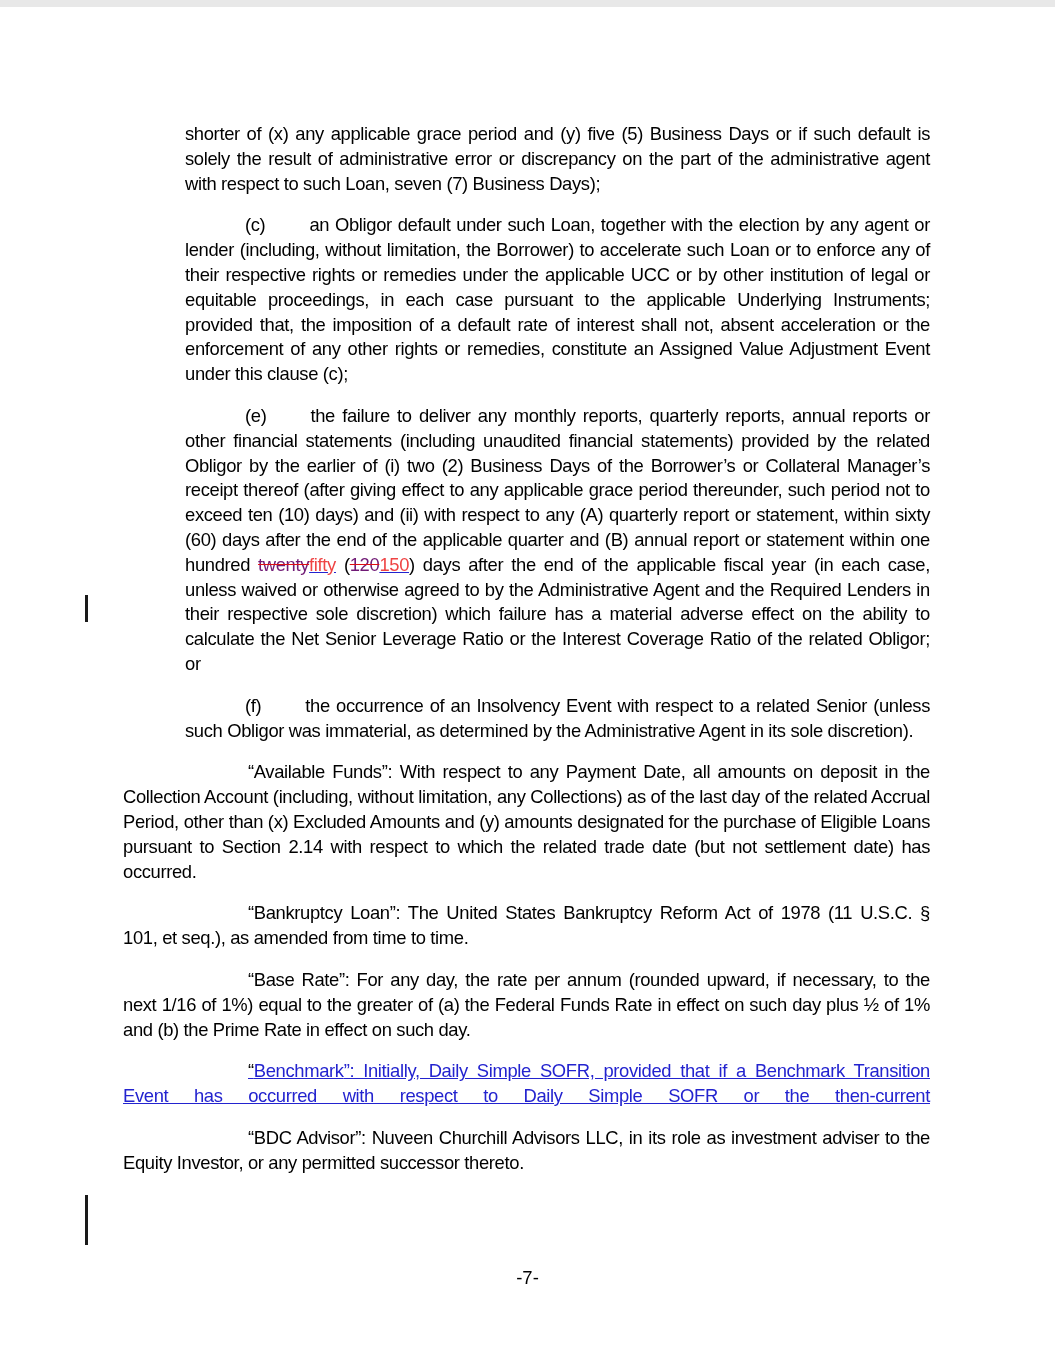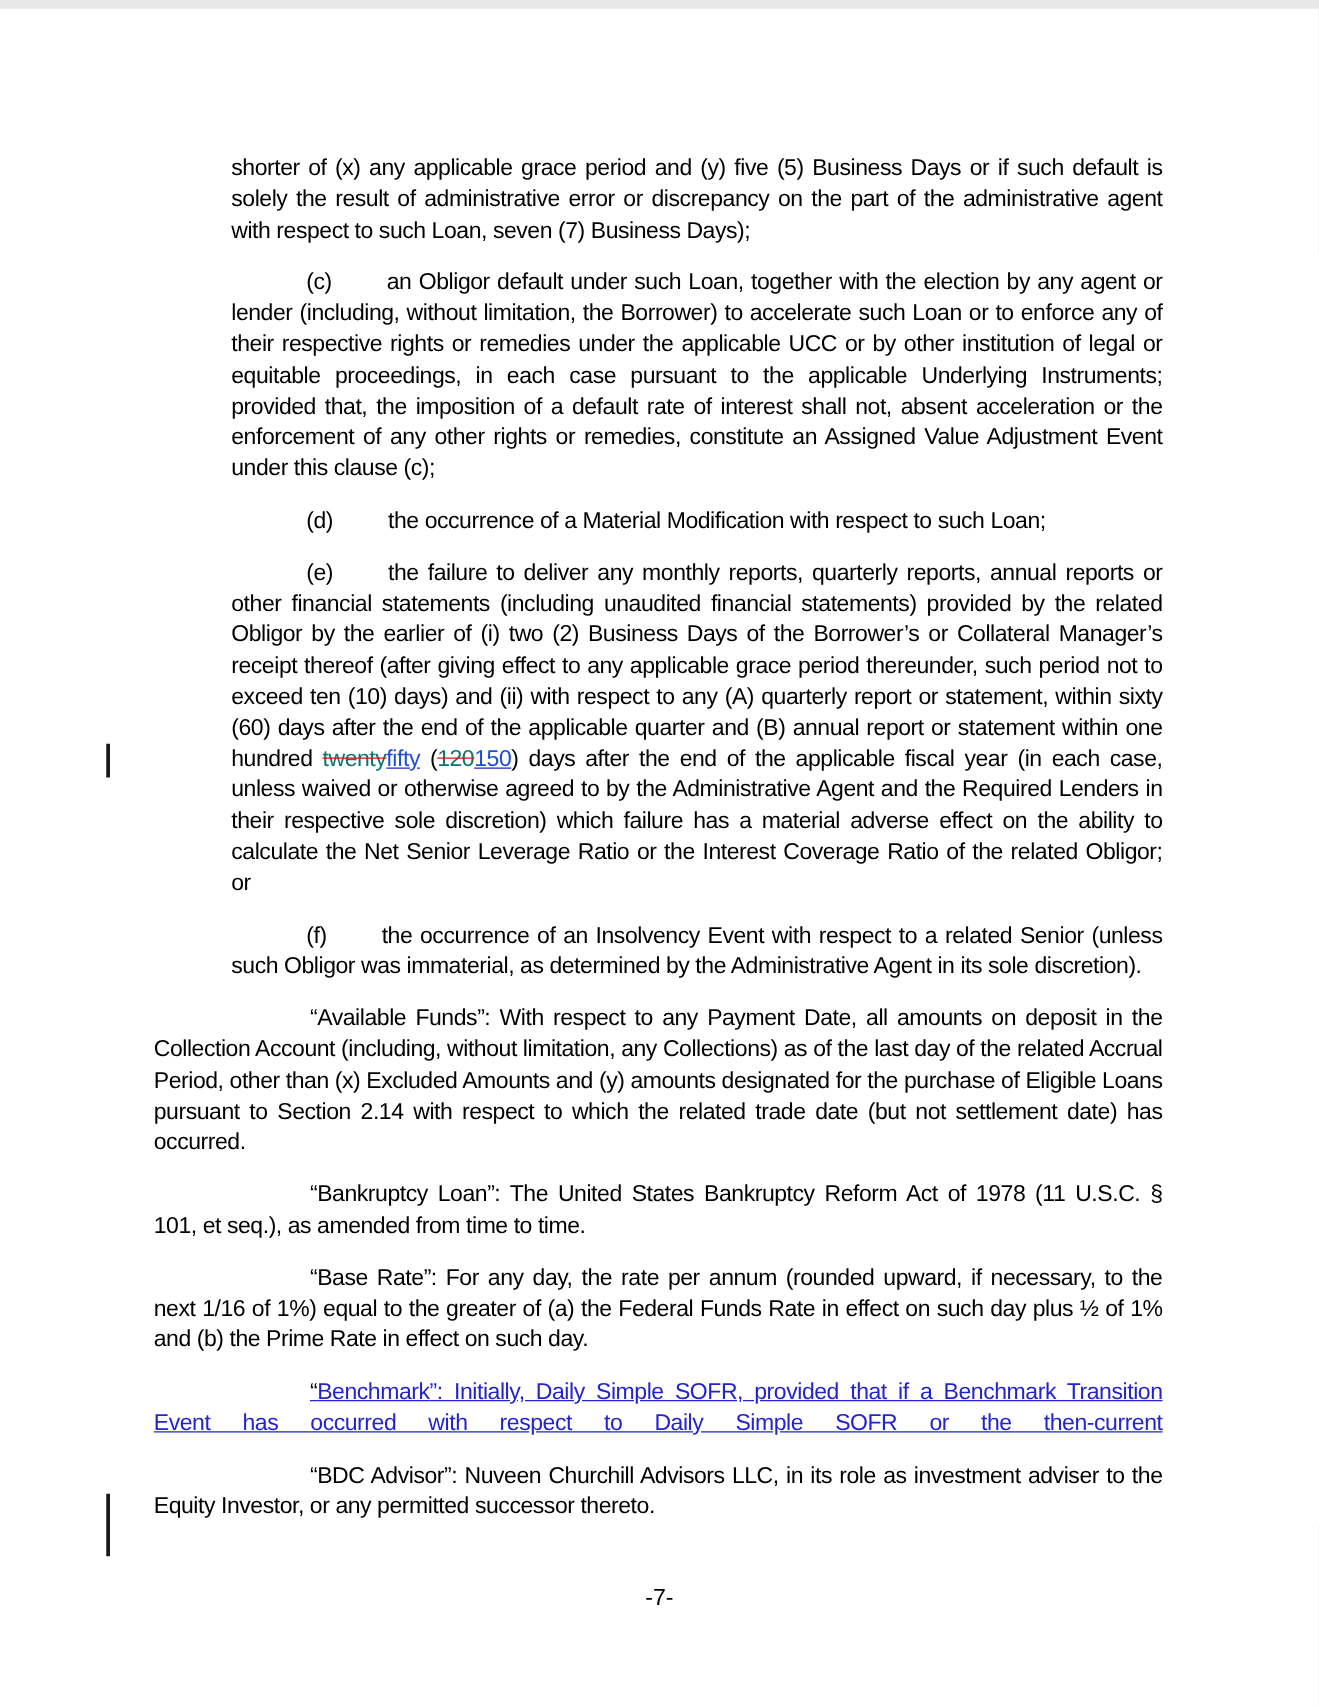--- a/index.html
+++ b/index.html
@@ -22,22 +22,22 @@
     font-size:18.4px;
     line-height:24.8px;
     letter-spacing:-0.35px;
     margin:0 0 17px 0;
   }
   .block-indent{margin-left:62px;}
   .first-indent{text-indent:60px;}
   .def-indent{text-indent:125px;}
   .tab{display:inline-block;width:44px;}
   .u{}
-  .del{color:#0f766e;text-decoration:line-through;text-decoration-color:#e01010;}
-  .ins{color:#1d4ed8;text-decoration:underline;text-decoration-color:#2323cf;}
+  .del{color:#701a75;text-decoration:line-through;text-decoration-color:#e01010;}
+  .ins{color:#ef4444;text-decoration:underline;text-decoration-color:#2323cf;}
   .para-ins{color:#2323cf;text-decoration:underline;text-decoration-color:#2323cf;text-align-last:justify;}
   .para-ins .plainq{color:#000;text-decoration:none;}
   .change-bar{
     position:absolute;
     left:85px;width:3px;
     background:#1a1a1a;
   }
   #change-bar-1{top:588px;height:27px;}
   #change-bar-2{top:1188px;height:50px;}
   .footer{
@@ -55,21 +55,20 @@
 
   <div class="change-bar" id="change-bar-1"></div>
   <div class="change-bar" id="change-bar-2"></div>
 
   <div class="content">
 
     <p class="para block-indent"><span>shorter of (x) any applicable grace period and (y) five (5) Business Days or if such default is solely the result of administrative error or discrepancy on the part of the administrative agent with respect to such Loan, seven (7) Business Days);</span></p>
 
     <p class="para block-indent first-indent"><span>(c)</span><span class="tab"></span><span>an Obligor default under such Loan, together with the election by any agent or lender (including, without limitation, the Borrower) to accelerate such Loan or to enforce any of their respective rights or remedies under the applicable UCC or by other institution of legal or equitable proceedings, in each case pursuant to the applicable Underlying Instruments; </span><span class="u">provided</span><span> that, the imposition of a default rate of interest shall not, absent acceleration or the enforcement of any other rights or remedies, constitute an Assigned Value Adjustment Event under this clause (c);</span></p>
 
-    <p class="para block-indent first-indent"><span>(d)</span><span class="tab"></span><span>the occurrence of a Material Modification with respect to such Loan;</span></p>
 
     <p class="para block-indent first-indent"><span>(e)</span><span class="tab"></span><span>the failure to deliver any monthly reports, quarterly reports, annual reports or other financial statements (including unaudited financial statements) provided by the related Obligor by the earlier of (i) two (2) Business Days of the Borrower’s or Collateral Manager’s receipt thereof (after giving effect to any applicable grace period thereunder, such period not to exceed ten (10) days) and (ii) with respect to any (A) quarterly report or statement, within sixty (60) days after the end of the applicable quarter and (B) annual report or statement within one hundred </span><span class="del">twenty</span><span class="ins">fifty</span><span> (</span><span class="del">120</span><span class="ins">150</span><span>) days after the end of the applicable fiscal year (in each case, unless waived or otherwise agreed to by the Administrative Agent and the Required Lenders in their respective sole discretion) which failure has a material adverse effect on the ability to calculate the Net Senior Leverage Ratio or the Interest Coverage Ratio of the related Obligor; or</span></p>
 
     <p class="para block-indent first-indent"><span>(f)</span><span class="tab"></span><span>the occurrence of an Insolvency Event with respect to a related Senior (unless such Obligor was immaterial, as determined by the Administrative Agent in its sole discretion).</span></p>
 
     <p class="para def-indent"><span>“</span><span class="u">Available Funds</span><span>”:  With respect to any Payment Date, all amounts on deposit in the Collection Account (including, without limitation, any Collections) as of the last day of the related Accrual Period, other than (x) Excluded Amounts and (y) amounts designated for the purchase of Eligible Loans pursuant to </span><span class="u">Section 2.14</span><span> with respect to which the related trade date (but not settlement date) has occurred.</span></p>
 
     <p class="para def-indent"><span>“</span><span class="u">Bankruptcy Loan</span><span>”:  The United States Bankruptcy Reform Act of 1978 (11 U.S.C. § 101, et seq.), as amended from time to time.</span></p>
 
     <p class="para def-indent"><span>“</span><span class="u">Base Rate</span><span>”: For any day, the rate per annum (rounded upward, if necessary, to the next 1/16 of 1%) equal to the greater of (a) the Federal Funds Rate in effect on such day plus ½ of 1% and (b) the Prime Rate in effect on such day.</span></p>

